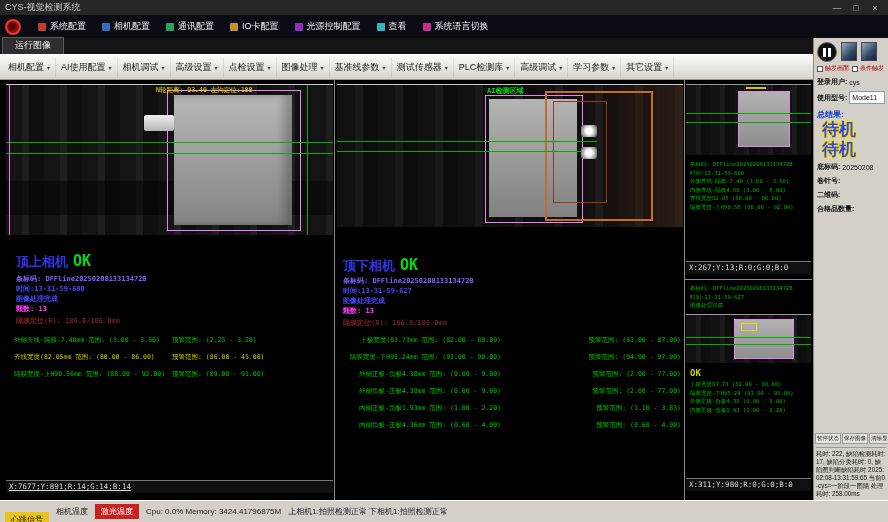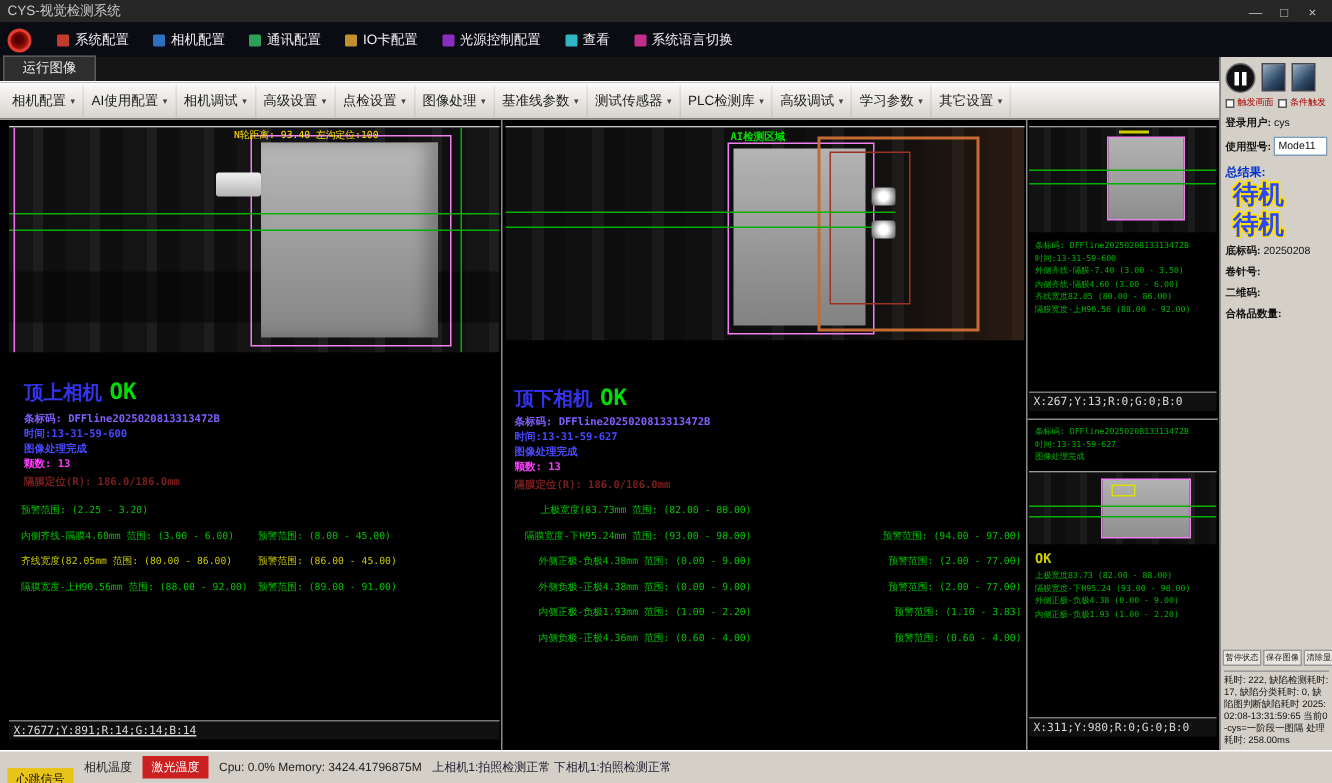--- a/index.html
+++ b/index.html
@@ -217,25 +217,22 @@
         <div class="abs ytext" style="left:150px;top:1px;">N轮距离: 93.40 左沟定位:100</div>
       </div>
       <div class="cam-title" style="left:10px;top:168px;"><span>顶上相机</span><span class="okv">OK</span></div>
       <div class="iline c-bar" style="left:10px;top:190px;">条标码: DFFline2025020813313472B</div>
       <div class="iline c-blue" style="left:10px;top:200px;">时间:13-31-59-600</div>
       <div class="iline c-blue" style="left:10px;top:210px;">图像处理完成</div>
       <div class="iline c-mag" style="left:10px;top:220px;">颗数: 13</div>
       <div class="iline c-dim" style="left:10px;top:232px;">隔膜定位(R): 186.0/186.0mm</div>
       <div class="mrows" style="top:248px;">
         <div class="mrow">
+            <span class="ml">外侧齐线-隔膜-7.40mm 范围: (3.00 - 3.50)</span>
             <span class="mr">预警范围: (2.25 - 3.20)</span>
-          </div>
-        <div class="mrow">
-            <span class="ml">内侧齐线-隔膜4.60mm 范围: (3.00 - 6.00)</span>
-            <span class="mr">预警范围: (8.00 - 45.00)</span>
           </div>
         <div class="mrow warn">
             <span class="ml">齐线宽度(82.05mm 范围: (80.00 - 86.00)</span>
             <span class="mr">预警范围: (86.00 - 45.00)</span>
           </div>
         <div class="mrow">
             <span class="ml">隔膜宽度-上H90.56mm 范围: (88.00 - 92.00)</span>
             <span class="mr">预警范围: (89.00 - 91.00)</span>
           </div>
       </div>
@@ -257,20 +254,21 @@
       </div>
       <div class="cam-title" style="left:6px;top:172px;"><span>顶下相机</span><span class="okv">OK</span></div>
       <div class="iline c-bar" style="left:6px;top:192px;">条标码: DFFline2025020813313472B</div>
       <div class="iline c-blue" style="left:6px;top:202px;">时间:13-31-59-627</div>
       <div class="iline c-blue" style="left:6px;top:212px;">图像处理完成</div>
       <div class="iline c-mag" style="left:6px;top:222px;">颗数: 13</div>
       <div class="iline c-dim" style="left:6px;top:234px;">隔膜定位(R): 186.0/186.0mm</div>
       <div class="mrows" style="top:248px;left:6px;text-align:right;">
         <div class="mrow">
             <span class="ml">上极宽度(83.73mm 范围: (82.00 - 88.00)</span>
+            <span class="mr">预警范围: (83.00 - 87.00)</span>
           </div>
         <div class="mrow">
             <span class="ml">隔膜宽度-下H95.24mm 范围: (93.00 - 98.00)</span>
             <span class="mr">预警范围: (94.00 - 97.00)</span>
           </div>
         <div class="mrow">
             <span class="ml">外侧正极-负极4.38mm 范围: (0.00 - 9.00)</span>
             <span class="mr">预警范围: (2.00 - 77.00)</span>
           </div>
         <div class="mrow">

